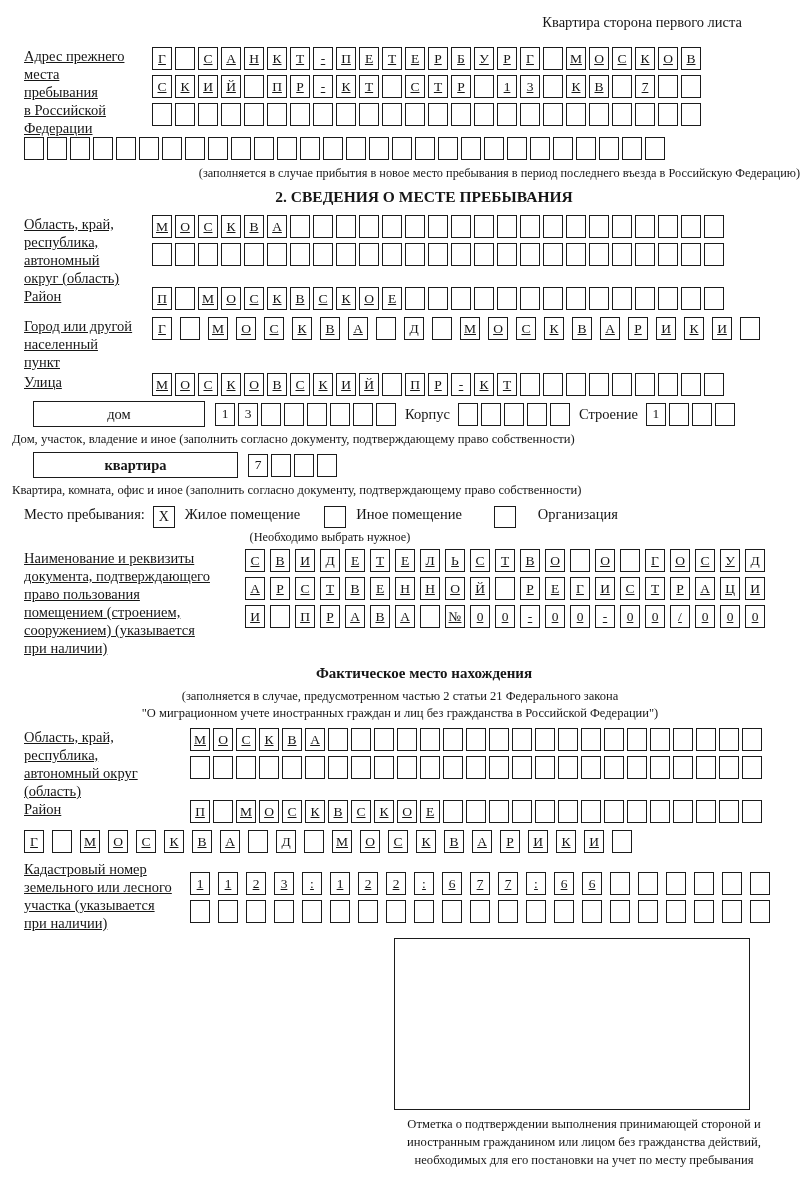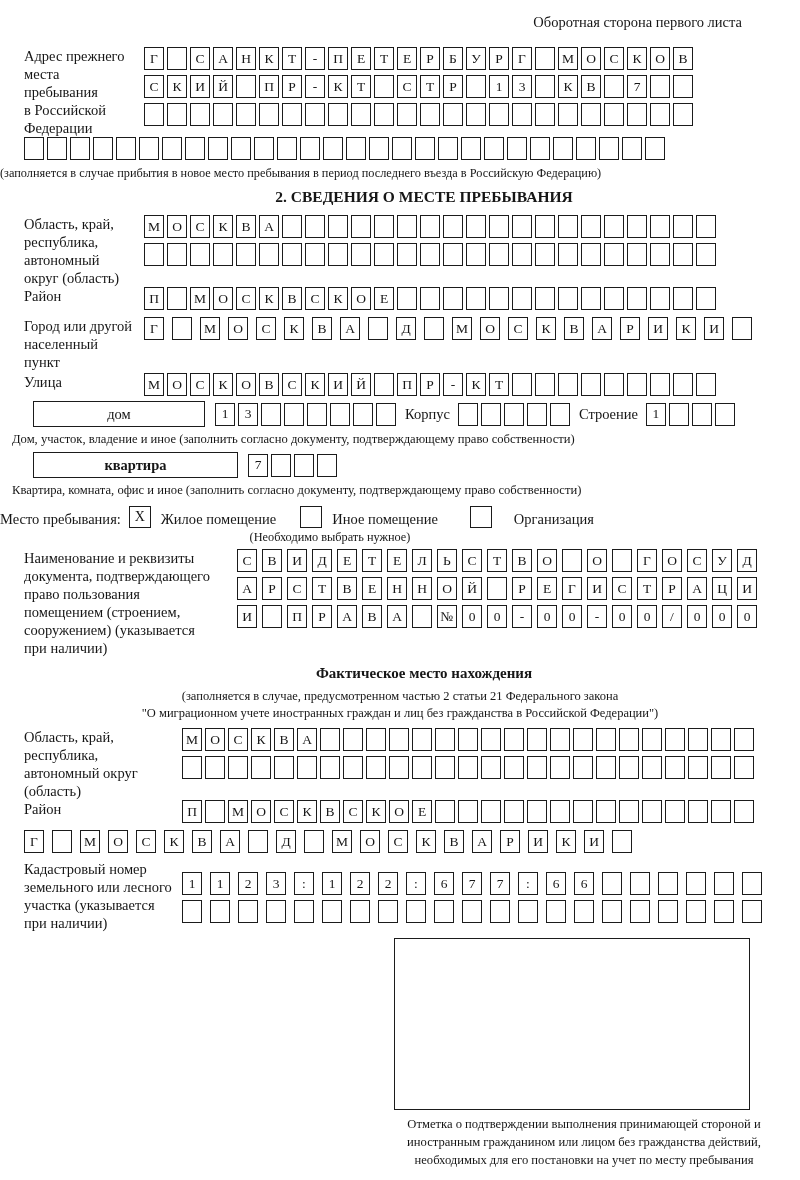--- a/index.html
+++ b/index.html
@@ -4,70 +4,70 @@
 <style>
   * { box-sizing: border-box; }
   html,body { margin:0; padding:0; }
   body {
     width:800px; height:1180px; background:#ffffff; color:#161616;
     font-family:"Liberation Serif", serif; font-size:14.5px; overflow:hidden;
   }
   .hdr-right { text-align:right; padding:14px 58px 0 0; font-size:14.5px; }
   .pad { padding-left:24px; padding-right:12px; }
 
-  .fblock { display:grid; column-gap:8px; padding:0 12px 0 24px; }
+  .fblock { display:grid; column-gap:16px; padding:0 12px 0 24px;text-decoration:underline; }
   .lbl110 { grid-template-columns:112px 1fr; }
   .lbl135 { grid-template-columns:150px 1fr; }
   .lbl200 { grid-template-columns:205px 1fr; }
   .flabel { white-space:pre-line; line-height:18px; font-size:14.5px; }
 
   .cellrow { display:flex; margin-bottom:5px; }
   .cell {
     flex:none; display:inline-flex; align-items:center; justify-content:center;
     width:20px; height:23px; border:1.6px solid #1b1b1b; margin-right:3px;
     font-size:13.5px; overflow:hidden;
   }
   .wide .cell { margin-right:8px; }
   .midw .cell { margin-right:5px; }
 
-  .note-c { text-align:left; font-size:12.3px; line-height:16px; }
+  .note-c { text-align:right; font-size:12.3px; line-height:16px;padding-left:30px; }
   .note-l { font-size:12.6px; padding-left:12px; line-height:17px; margin-bottom:4px; }
   .sec-title { text-align:center; font-weight:bold; font-size:15.5px; margin:7px 0 9px 0;padding-left:48px; }
 
   .inline-row { display:flex; align-items:center; padding-left:33px; }
   .named-box {
     border:1.6px solid #1b1b1b; height:26px; display:flex; align-items:center;
     justify-content:center; flex:none; font-size:14.5px;
   }
   .w170 { width:172px; margin-right:10px; }
   .w205 { width:205px; margin-right:10px;font-weight:bold; }
   .sm-lbl { margin:0 8px 0 6px; flex:none; }
 
-  .cbx-row { display:flex; align-items:flex-end; margin-top:7px; font-size:14.5px; }
+  .cbx-row { display:flex; align-items:flex-start; padding-left:24px; margin-top:7px; font-size:14.5px; }
   .cbox {
     flex:none; width:22px; height:22px; border:1.6px solid #1b1b1b; display:inline-flex;
     align-items:center; justify-content:center; font-size:14px; margin:0 10px 0 8px;
   }
   .cbx-note { margin:2px 0 4px 180px; width:300px; text-align:center; font-size:12.3px; }
 
   .fact-note { text-align:center; font-size:12.5px; line-height:17px; }
 
   .stamp-box {
     margin:6px 0 0 394px; width:356px; height:172px; border:1.8px solid #1b1b1b;
   }
   .stamp-note {
     margin:5px 0 0 386px; width:396px; text-align:center; font-size:12.6px; line-height:18px;
   }
   .mb2 { margin-bottom:2px; }
   .mt4 { margin-top:4px; }
 </style>
 </head>
 <body>
 
-<div class="hdr-right">Оборотная сторона первого листа</div>
+<div class="hdr-right">Квартира сторона первого листа</div>
 
 <div class="fblock lbl110" style="margin-top:16px;">
   <div class="flabel">Адрес прежнего
 места пребывания
 в Российской
 Федерации</div>
   <div>
     <div class="cellrow">
         <span class="cell">Г</span>
         <span class="cell"></span>

